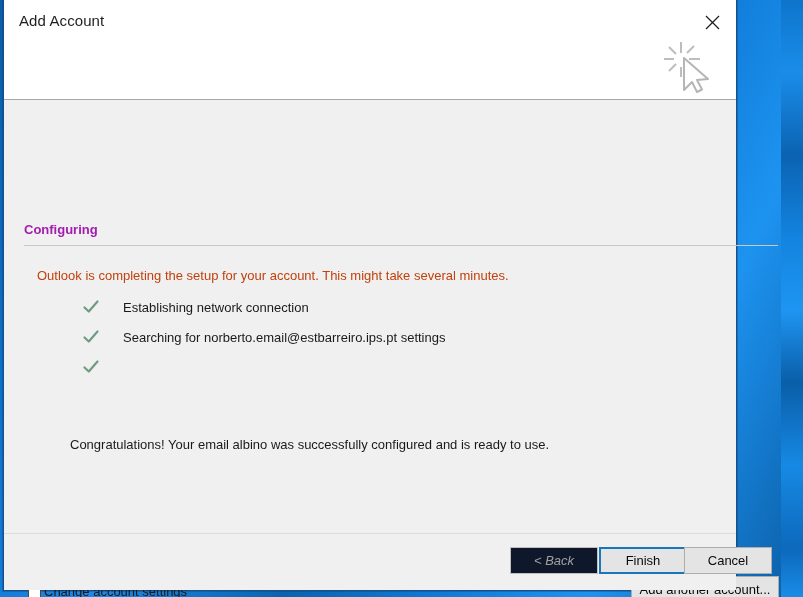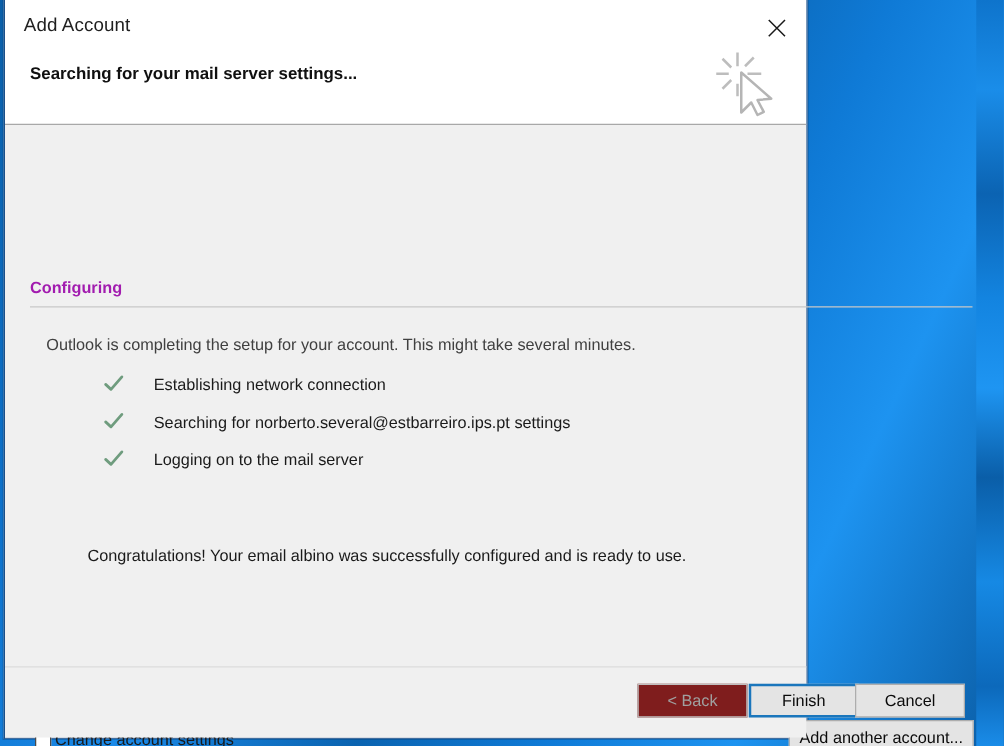--- a/index.html
+++ b/index.html
@@ -32,21 +32,21 @@
       linear-gradient(180deg,
         #0e74cc 0%, #1a8de9 12%, #0b63b2 26%, #1384e0 40%,
         #1e95f2 52%, #0a5ea8 64%, #1689e4 78%, #0c69bb 92%, #1a8ce8 100%);
   }
 
   
   #dialog {
     position: absolute;
     left: 3px;
     top: 0px;
-    width: 643px;
+    width: 734px;
     height: 591px;
     box-sizing: border-box;
     border: 1px solid #1a4f8a;
     border-top: 0;
     background: #f0f0f0;
     box-shadow: 0 0 0 1px rgba(10,60,110,.35);
     display: flex;
     flex-direction: column;
   }
 
@@ -115,21 +115,21 @@
     top: 145px;
     width: 754px;
     height: 1px;
     background: #c8c8c8;
   }
   .intro-text {
     position: absolute;
     left: 33px;
     top: 168px;
     font-size: 13px;
-    color: #404040;
+    color: #c2410c;
     white-space: nowrap;
   }
 
   .steps {
     position: absolute;
     left: 78px;
     top: 194px;
     width: 600px;
   }
   .step {
@@ -195,22 +195,23 @@
     background: #e4e4e4;
     border: 1px solid #adadad;
     display: flex;
     align-items: center;
     justify-content: center;
     cursor: default;
     user-select: none;
   }
   .btn.disabled {
     color: #a0a0a0;
-    background: #7f1d1d;
+    background: #0f172a;
     border-color: #bfbfbf;
+    font-style: italic;
   }
   .btn.default {
     border: 2px solid #1a76bc;
     background: #e4e4e4;
   }
 
   .add-another {
     position: absolute;
     left: 627px;
     top: 476px;
@@ -250,21 +251,20 @@
     <div class="win-title">Add Account</div>
 
     <div class="close-btn">
       <span>
         <svg width="15" height="15" viewBox="0 0 15 15" aria-hidden="true">
           <path d="M1 1 L14 14 M14 1 L1 14" stroke="#1a1a1a" stroke-width="1.2" fill="none"></path>
         </svg>
       </span>
     </div>
 
-    <div class="header-heading">Searching for your mail server settings...</div>
 
     <div class="header-art">
       <svg width="58" height="58" viewBox="0 0 58 58" aria-hidden="true">
         <g stroke="#bdbdbd" stroke-width="2" stroke-linecap="butt" fill="none">
           <line x1="21" y1="4" x2="21" y2="15"></line>
           <line x1="21" y1="29" x2="21" y2="39"></line>
           <line x1="4" y1="21" x2="14" y2="21"></line>
           <line x1="29" y1="21" x2="40" y2="21"></line>
           <line x1="9" y1="9" x2="16" y2="16"></line>
           <line x1="27" y1="15" x2="34" y2="8"></line>
@@ -293,30 +293,29 @@
         </span>
         <span class="step-label">Establishing network connection</span>
       </div>
 
       <div class="step">
         <span class="check">
           <svg width="18" height="18" viewBox="0 0 18 18" aria-hidden="true">
             <path d="M2.5 9.5 L6.8 13.5 L15.5 3.5" stroke="#6f9c7e" stroke-width="2.2" fill="none" stroke-linecap="round" stroke-linejoin="round"></path>
           </svg>
         </span>
-        <span class="step-label">Searching for norberto.several@estbarreiro.ips.pt settings</span>
+        <span class="step-label">Searching for norberto.email@estbarreiro.ips.pt settings</span>
       </div>
 
       <div class="step">
         <span class="check">
           <svg width="18" height="18" viewBox="0 0 18 18" aria-hidden="true">
             <path d="M2.5 9.5 L6.8 13.5 L15.5 3.5" stroke="#6f9c7e" stroke-width="2.2" fill="none" stroke-linecap="round" stroke-linejoin="round"></path>
           </svg>
         </span>
-        <span class="step-label">Logging on to the mail server</span>
       </div>
 
     </div>
 
     <div class="success-text">Congratulations! Your email albino was successfully configured and is ready to use.</div>
 
     <div class="change-row">
       <span class="cbox"></span>
       <span class="cbox-label">Change account settings</span>
     </div>

